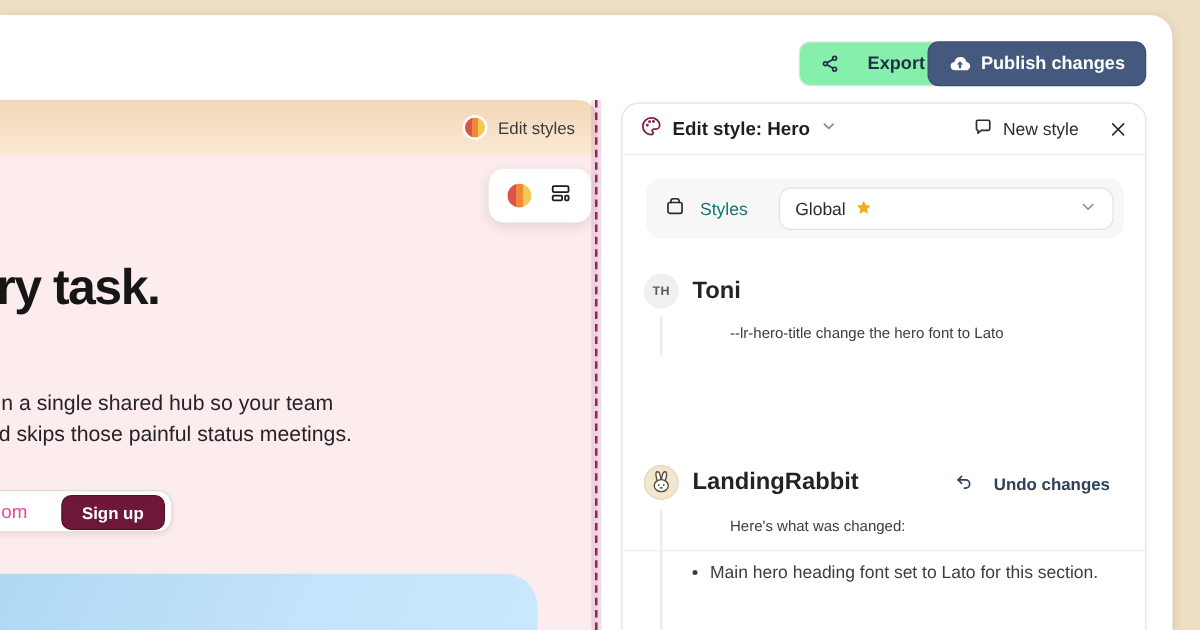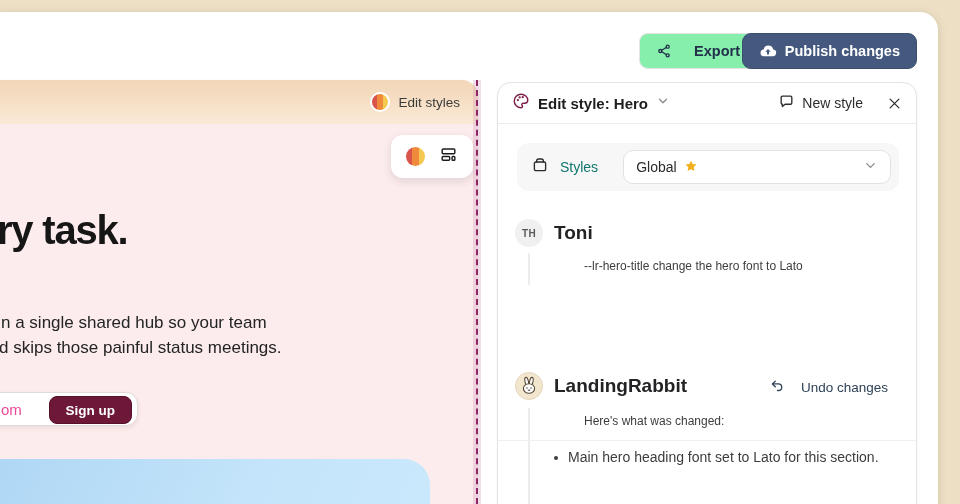--- a/index.html
+++ b/index.html
@@ -116,21 +116,21 @@
 
   .chat{position:absolute;left:0;right:0;top:122px;bottom:0;}
   .chat-row{position:absolute;left:17px;display:flex;align-items:center;gap:11px;}
   .avatar{width:28px;height:28px;border-radius:50%;display:flex;align-items:center;justify-content:center;flex-shrink:0;}
   .avatar-user{background:#f0f0f0;color:#5a5a5a;font-size:10px;font-weight:700;letter-spacing:.3px;}
   .avatar-bot{background:#f2e6cf;border:1px solid #e6d6ba;box-sizing:border-box;overflow:hidden;}
   .chat-name{font-size:19px;font-weight:700;color:#232325;}
   .thread-line{position:absolute;left:30px;width:2px;background:#ececec;border-radius:2px;}
   .chat-text{position:absolute;left:56px;font-size:12px;color:#3d3d40;margin-left:30px;}
   .undo-btn{position:absolute;right:28px;display:flex;align-items:center;gap:16px;
-    font-size:13.5px;font-weight:400;color:#2e4156;cursor:pointer;}
+    font-size:13.5px;font-weight:700;color:#2e4156;cursor:pointer;}
   .bullet-row{position:absolute;left:56px;display:flex;align-items:flex-start;gap:10px;font-size:14px;color:#3d3d40;}
   .bullet-dot{width:4px;height:4px;border-radius:50%;background:#3d3d40;margin-top:7px;flex-shrink:0;}
   .panel-bottom-divider{position:absolute;left:0;right:0;bottom:88px;border-top:1px solid #f0f0f1;}
 </style>
 </head>
 <body>
 
 <div class="stage">
   <div class="window">
 

